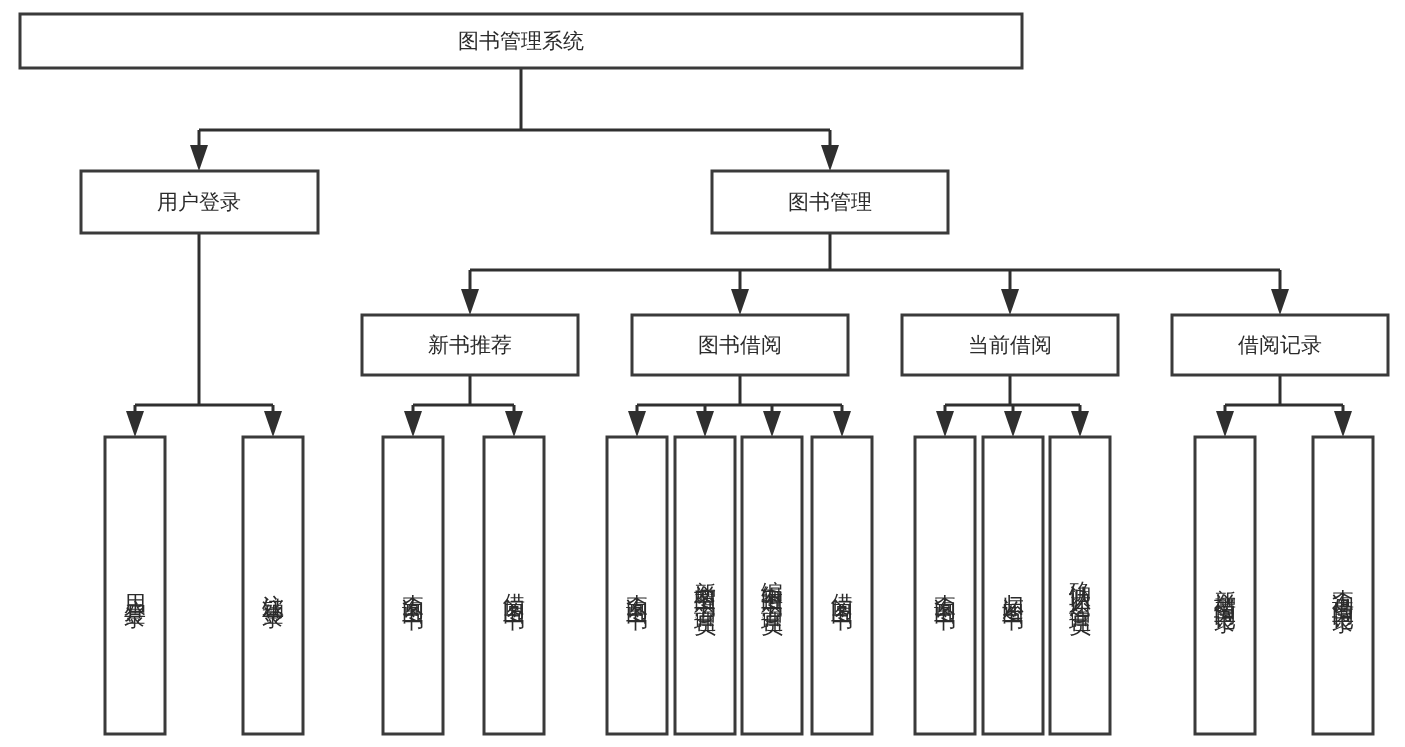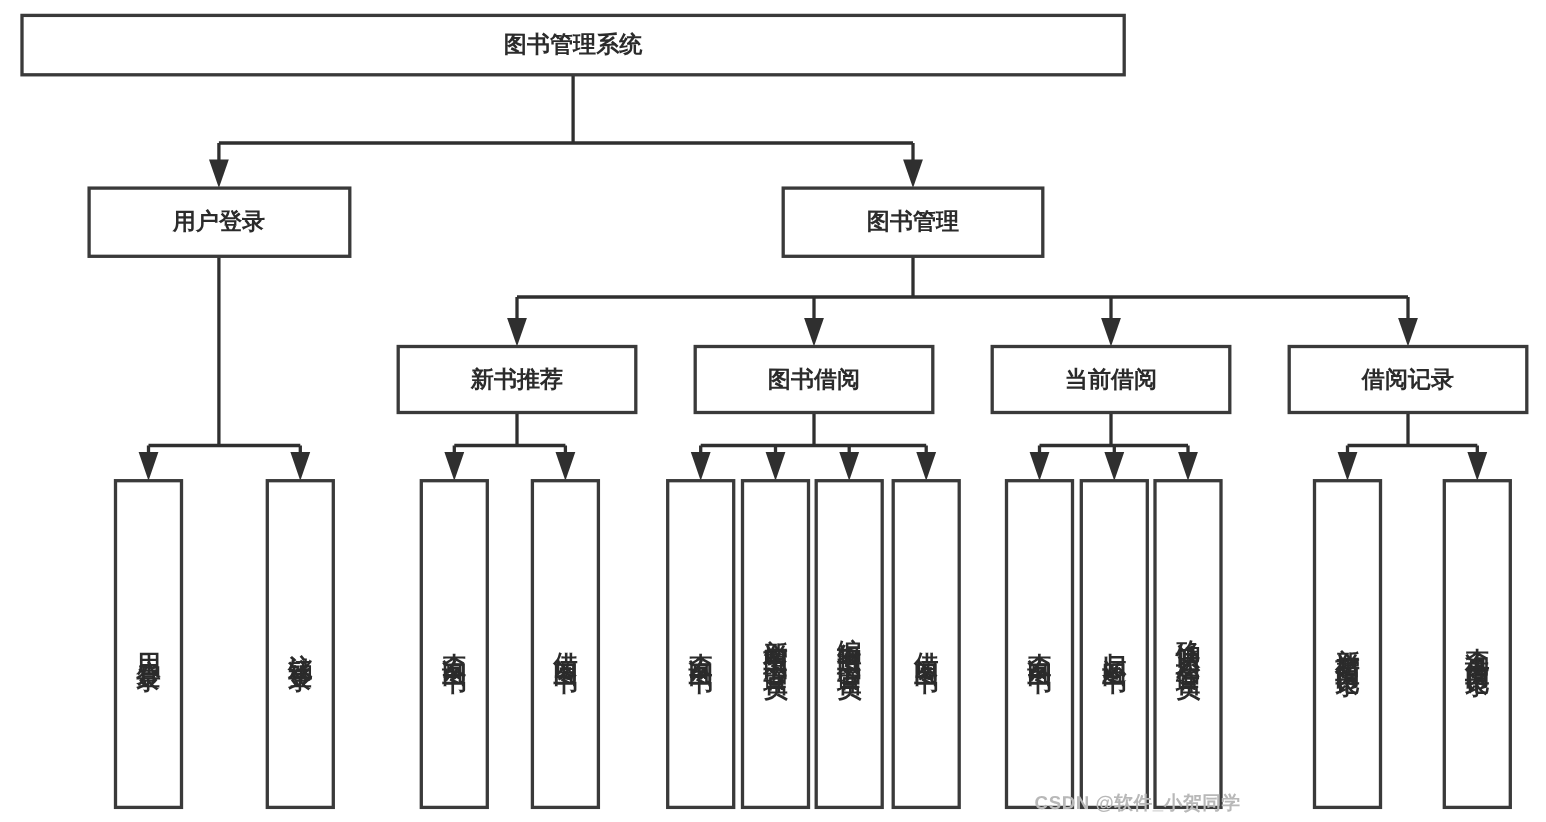--- a/index.html
+++ b/index.html
@@ -11,21 +11,20 @@
     width: 1405px;
     height: 747px;
     font-family: "Liberation Sans", "DejaVu Sans", sans-serif;
     overflow: hidden;
     position: relative;
   }
   #diagram-root {
     position: relative;
     width: 1140px;
     height: 747px;
-    font-weight: bold;
   }
   svg#flow {
     position: absolute;
     left: 0;
     top: 0;
     width: 1405px;
     height: 747px;
   }
   .node-box {
     fill: #ffffff;
@@ -243,21 +242,20 @@
     <div class="vlabel" style="--vx:675px;">新增图书（管理员）</div>
     <div class="vlabel" style="--vx:742px;">编辑图书（管理员）</div>
     <div class="vlabel" style="--vx:812px;">借阅图书</div>
     <div class="vlabel" style="--vx:915px;">查询图书</div>
     <div class="vlabel" style="--vx:983px;">归还图书</div>
     <div class="vlabel" style="--vx:1050px;">确认归还（管理员）</div>
     <div class="vlabel" style="--vx:1195px;">新增借阅记录</div>
     <div class="vlabel" style="--vx:1313px;">查询借阅记录</div>
   </div>
 
-  <div class="watermark">CSDN @软件_小贺同学</div>
 </div>
 
 <style>
   .vtext-layer {
     position: absolute;
     left: 0;
     top: 0;
     width: 1405px;
     height: 747px;
     pointer-events: none;

